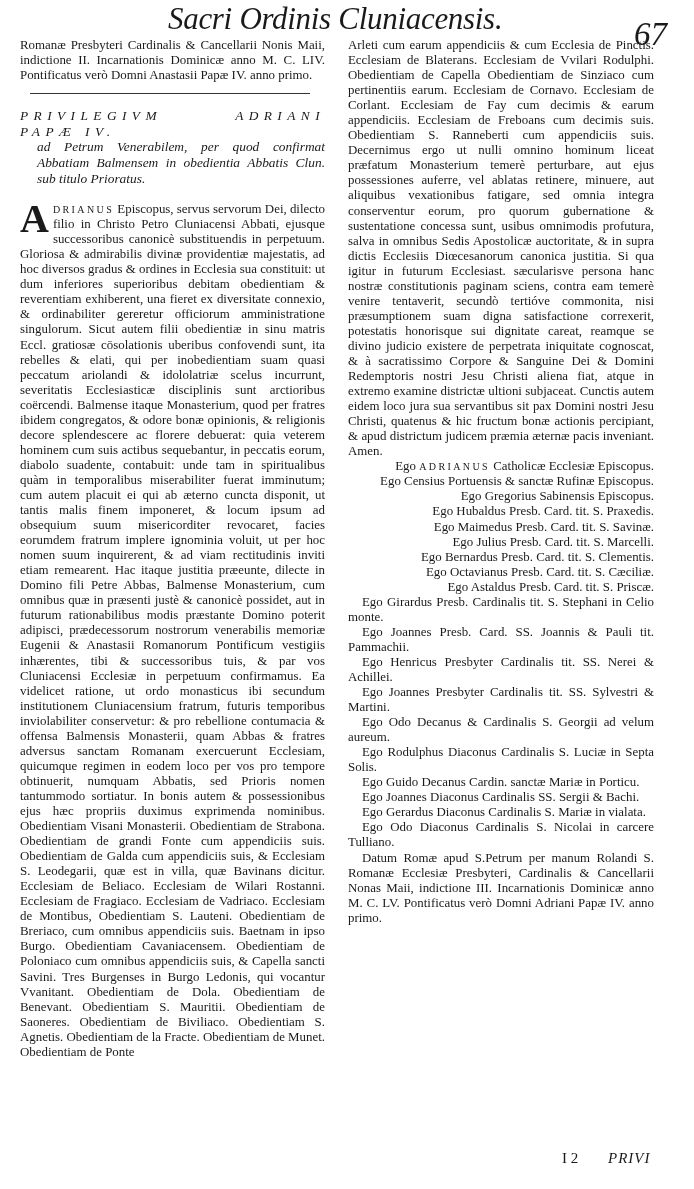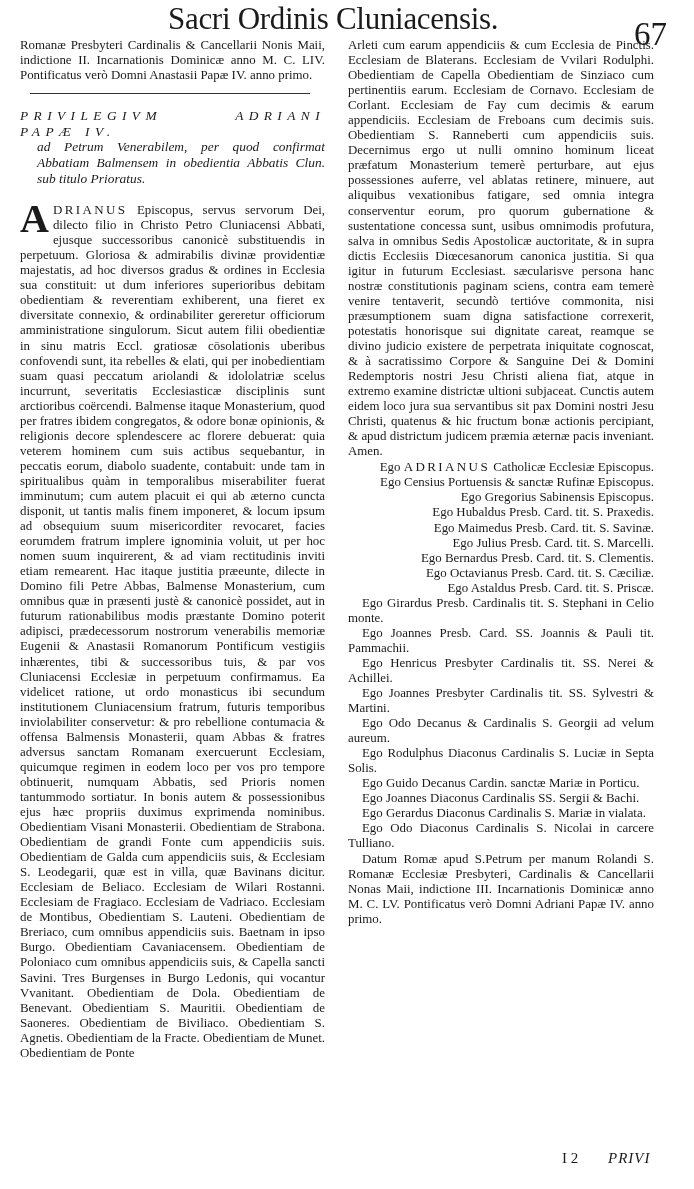--- a/index.html
+++ b/index.html
@@ -1,30 +1,30 @@
 <!DOCTYPE html>
 <html><head>
 <meta charset="utf-8">
 <style>
   html, body { margin: 0; padding: 0; background: #ffffff; }
   body { width: 694px; height: 1189px; position: relative; overflow: hidden;
          font-family: "Liberation Serif", "DejaVu Serif", serif; color: #1a1a1a; }
-  .running-head { position: absolute; top: 2px; left: 0; width: 694px; height: 34px; }
+  .running-head { position: absolute; top: 2px; left: 0; width: 694px; height: 34px; font-style: italic; }
   .running-title { position: absolute; left: 168px; top: 0; font-size: 31px; letter-spacing: -0.3px; line-height: 34px; }
   .page-number { position: absolute; left: 634px; top: 15px; font-size: 33px; line-height: 34px; }
   .col { position: absolute; top: 38px; font-size: 12.9px; line-height: 15.05px; text-align: justify; }
   .col-left { left: 20px; width: 305px; }
   .col-right { left: 348px; width: 306px; }
   .col p { margin: 0; }
   .divider { width: 280px; height: 1px; background: #333; margin: 10px 0 14px 10px; }
   .heading { font-style: italic; font-size: 13.4px; line-height: 15.6px; margin: 0 0 16px 0; }
   .heading .h1 { display: block; letter-spacing: 5.4px; text-align: justify; }
   .heading .h2 { display: block; padding-left: 17px; text-align: justify; }
   .dropcap { float: left; font-size: 40px; line-height: 30px; margin: 2px 4px 0 0; font-weight: bold; }
-  .smallcaps { letter-spacing: 2.4px; font-size: 13px; }
+  .smallcaps { letter-spacing: 2.4px; font-size: 10px; }
   .sig { padding-left: 17px; text-align: right; }
   .sig-wrap { text-indent: 14px; }
   .dated { text-indent: 14px; }
   .catchline { position: absolute; top: 1150px; left: 562px; font-size: 15px; }
   .catchline .sigmark { margin-right: 26px; }
   .catchline .catchword { font-style: italic; letter-spacing: 1px; }
 </style>
 </head>
 <body>
 

